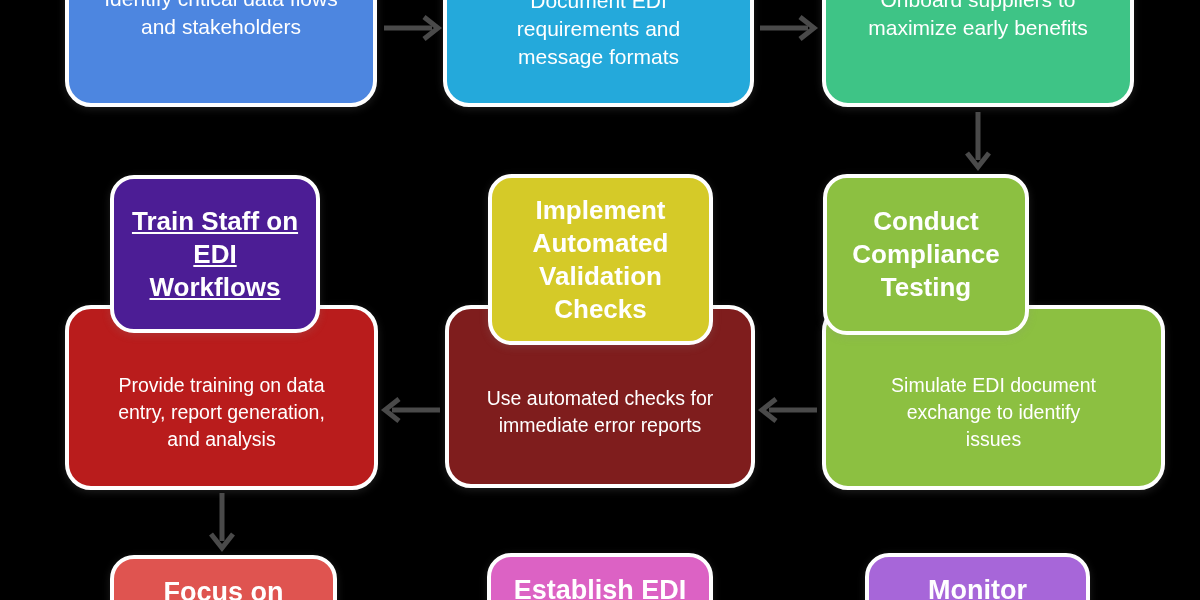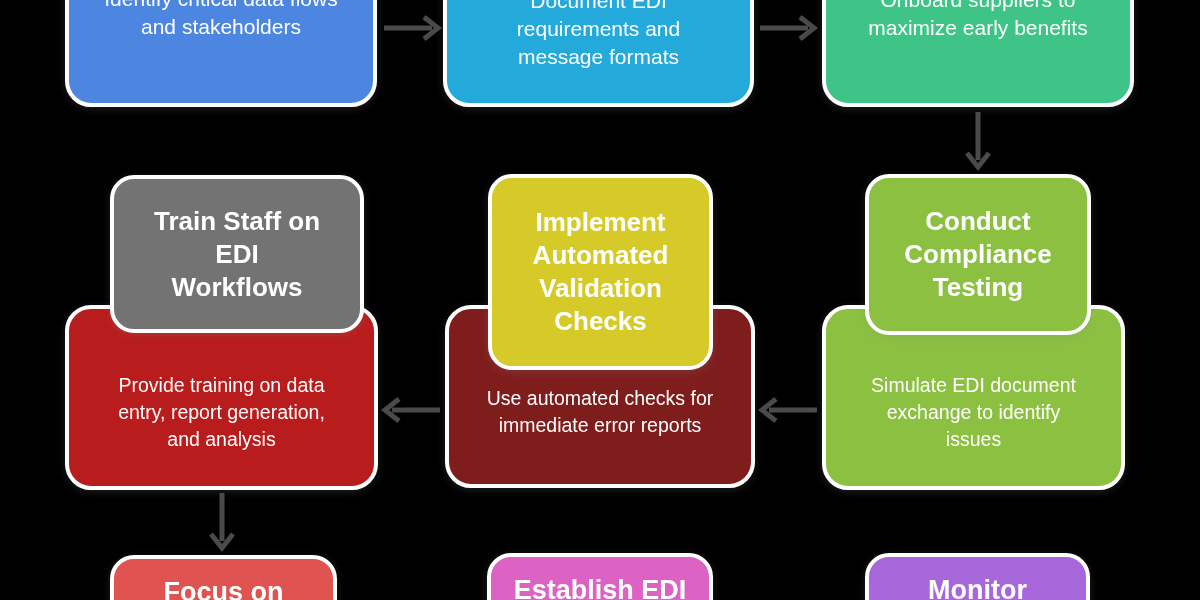--- a/index.html
+++ b/index.html
@@ -56,40 +56,40 @@
     <div class="txt">Provide training on data
 entry, report generation,
 and analysis</div>
   </div>
 
   <div class="node body-node" style="left: 445px; top: 305px; width: 310px; height: 183px; padding-top: 30px; background-color: #7f1d1d;">
     <div class="txt">Use automated checks for
 immediate error reports</div>
   </div>
 
-  <div class="node body-node" style="left: 822px; top: 305px; width: 303px; height: 185px; padding-top: 30px; background-color: rgb(140, 192, 65);">
+  <div class="node body-node" style="left: 822px; top: 305px; width: 343px; height: 185px; padding-top: 30px; background-color: rgb(140, 192, 65);">
     <div class="txt">Simulate EDI document
 exchange to identify
 issues</div>
   </div>
 
-  <div class="node header-node" style="left: 110px; top: 175px; width: 254px; height: 158px; background-color: #737373;">
+  <div class="node header-node" style="left: 110px; top: 175px; width: 210px; height: 158px; background-color: #4c1d95; text-decoration: underline;">
     <div class="txt">Train Staff on
 EDI
 Workflows</div>
   </div>
 
-  <div class="node header-node" style="left: 488px; top: 174px; width: 225px; height: 196px; background-color: rgb(213, 202, 40);">
+  <div class="node header-node" style="left: 488px; top: 174px; width: 225px; height: 171px; background-color: rgb(213, 202, 40);">
     <div class="txt">Implement
 Automated
 Validation
 Checks</div>
   </div>
 
-  <div class="node header-node" style="left: 865px; top: 174px; width: 226px; height: 161px; background-color: rgb(140, 192, 65);">
+  <div class="node header-node" style="left: 823px; top: 174px; width: 206px; height: 161px; background-color: rgb(140, 192, 65);">
     <div class="txt">Conduct
 Compliance
 Testing</div>
   </div>
 
   <div class="node header-node bottom-node" style="left: 110px; top: 555px; width: 227px; height: 160px; background-color: rgb(223, 84, 80);">
     <div class="txt">Focus on</div>
   </div>
 
   <div class="node header-node bottom-node" style="left: 487px; top: 553px; width: 226px; height: 160px; background-color: rgb(220, 98, 196);">

